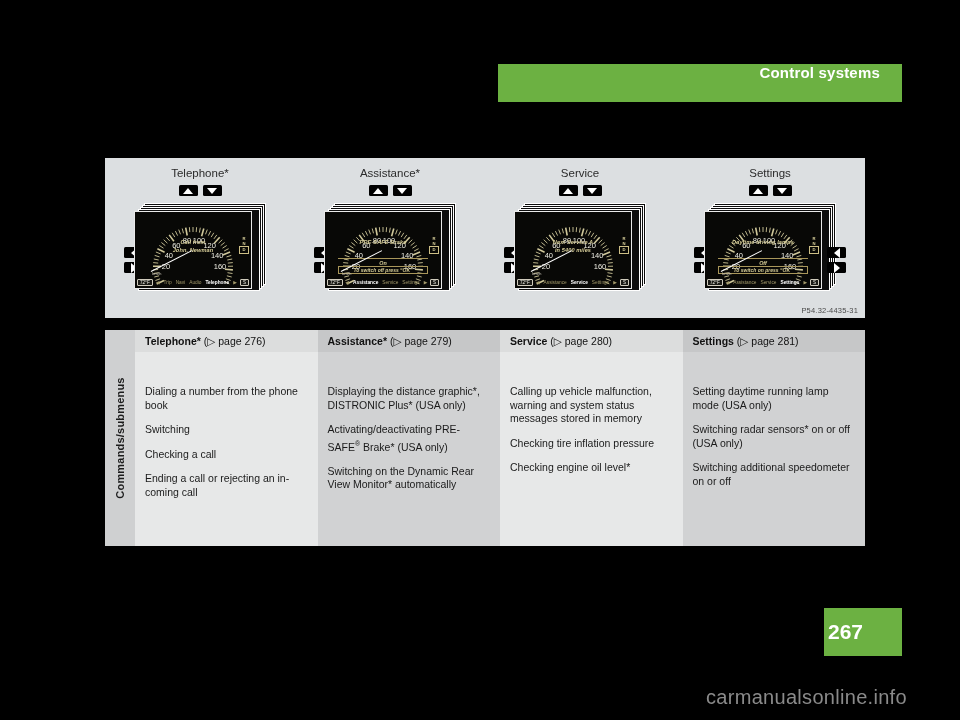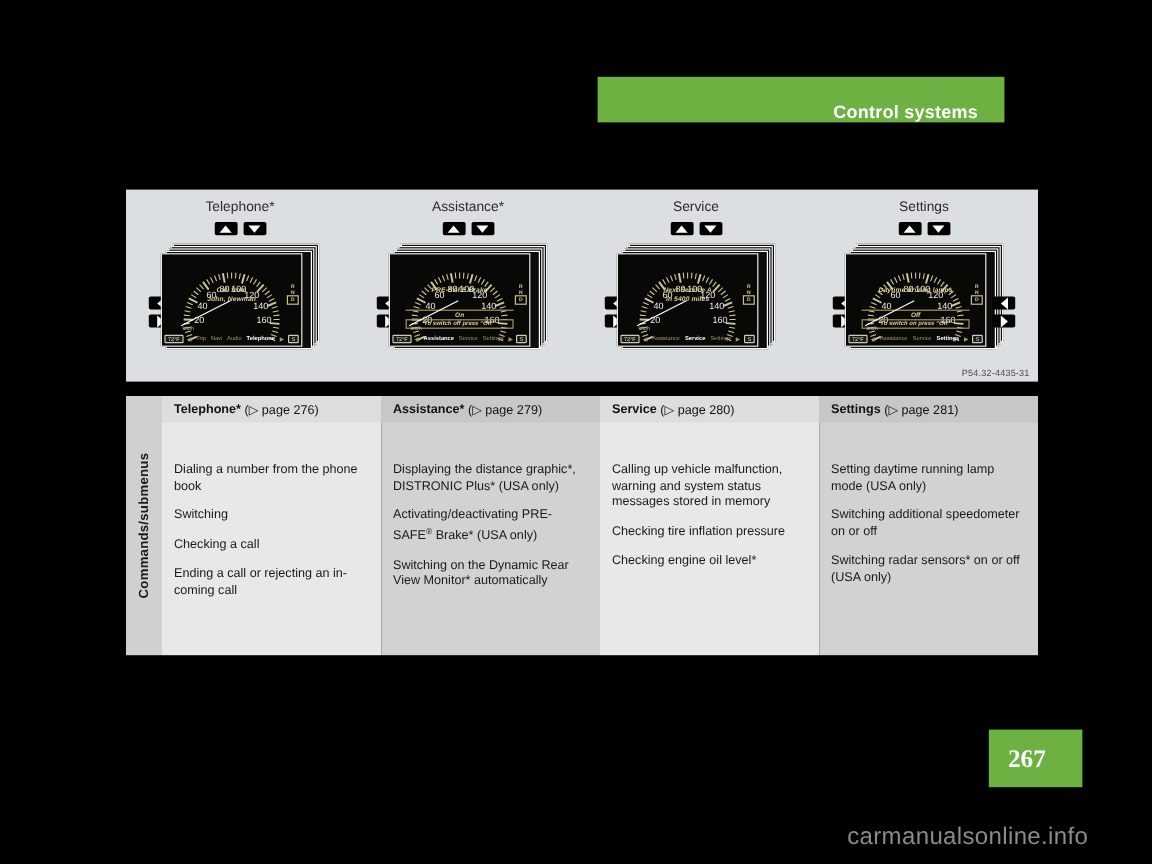--- a/index.html
+++ b/index.html
@@ -4,22 +4,22 @@
 <style>
   html,body{margin:0;padding:0;background:#000;}
   body{
     width:960px;height:720px;position:relative;overflow:hidden;
     font-family:"Liberation Sans", sans-serif;
     background:#000;
   }
 
   
   .header-bar{
-    position:absolute;left:498px;top:64px;width:339px;height:38px;
-    background:#6cb142;display:flex;align-items:flex-end;justify-content:flex-end;
+    position:absolute;left:498px;top:64px;width:404px;height:38px;
+    background:#6cb142;display:flex;align-items:flex-start;justify-content:flex-end;
   }
   .header-title{
     color:#ffffff;font-size:15px;font-weight:bold;letter-spacing:.2px;
     padding-right:22px;font-family:"Liberation Sans", sans-serif;
   }
 
   
   .figure-panel{
     position:absolute;left:105px;top:158px;width:760px;height:160px;
     background:#dcdfe1;box-sizing:border-box;
@@ -193,22 +193,22 @@
     margin-bottom:11px;font-family:"Liberation Sans", sans-serif;
   }
   .item sup{font-size:7px;vertical-align:super;}
 
   
   .page-badge{
     position:absolute;left:824px;top:608px;width:78px;height:48px;
     background:#6cb142;display:flex;align-items:center;
   }
   .page-badge span{
-    color:#fff;font-size:21px;font-weight:bold;padding-left:16px;
-    font-family:Liberation Serif, serif;
+    color:#fff;font-size:21px;font-weight:bold;padding-left:4px;
+    font-family:Liberation Sans, sans-serif;
   }
 
   
   .watermark{
     position:absolute;left:678px;top:686px;
     color:#8a8a8a;font-size:20px;letter-spacing:.3px;
     font-family:"Liberation Sans", sans-serif;
     margin-left:28px;
   }
 </style>
@@ -723,22 +723,22 @@
           <div class="item">Checking engine oil level*</div>
         </div>
   </div>
       <div class="col dark">
     <div class="col-head">
       <b>Settings</b>
       <em>&nbsp;(▷ page 281)</em>
     </div>
     <div class="col-body">
           <div class="item">Setting daytime running lamp mode (USA only)</div>
+          <div class="item">Switching radar sensors* on or off (USA only)</div>
           <div class="item">Switching additional speedometer on or off</div>
-          <div class="item">Switching radar sensors* on or off (USA only)</div>
         </div>
   </div>
     </div>
 </div>
 
 <div class="page-badge">
   <span>267</span>
 </div>
 
 <div class="watermark">carmanualsonline.info</div>

